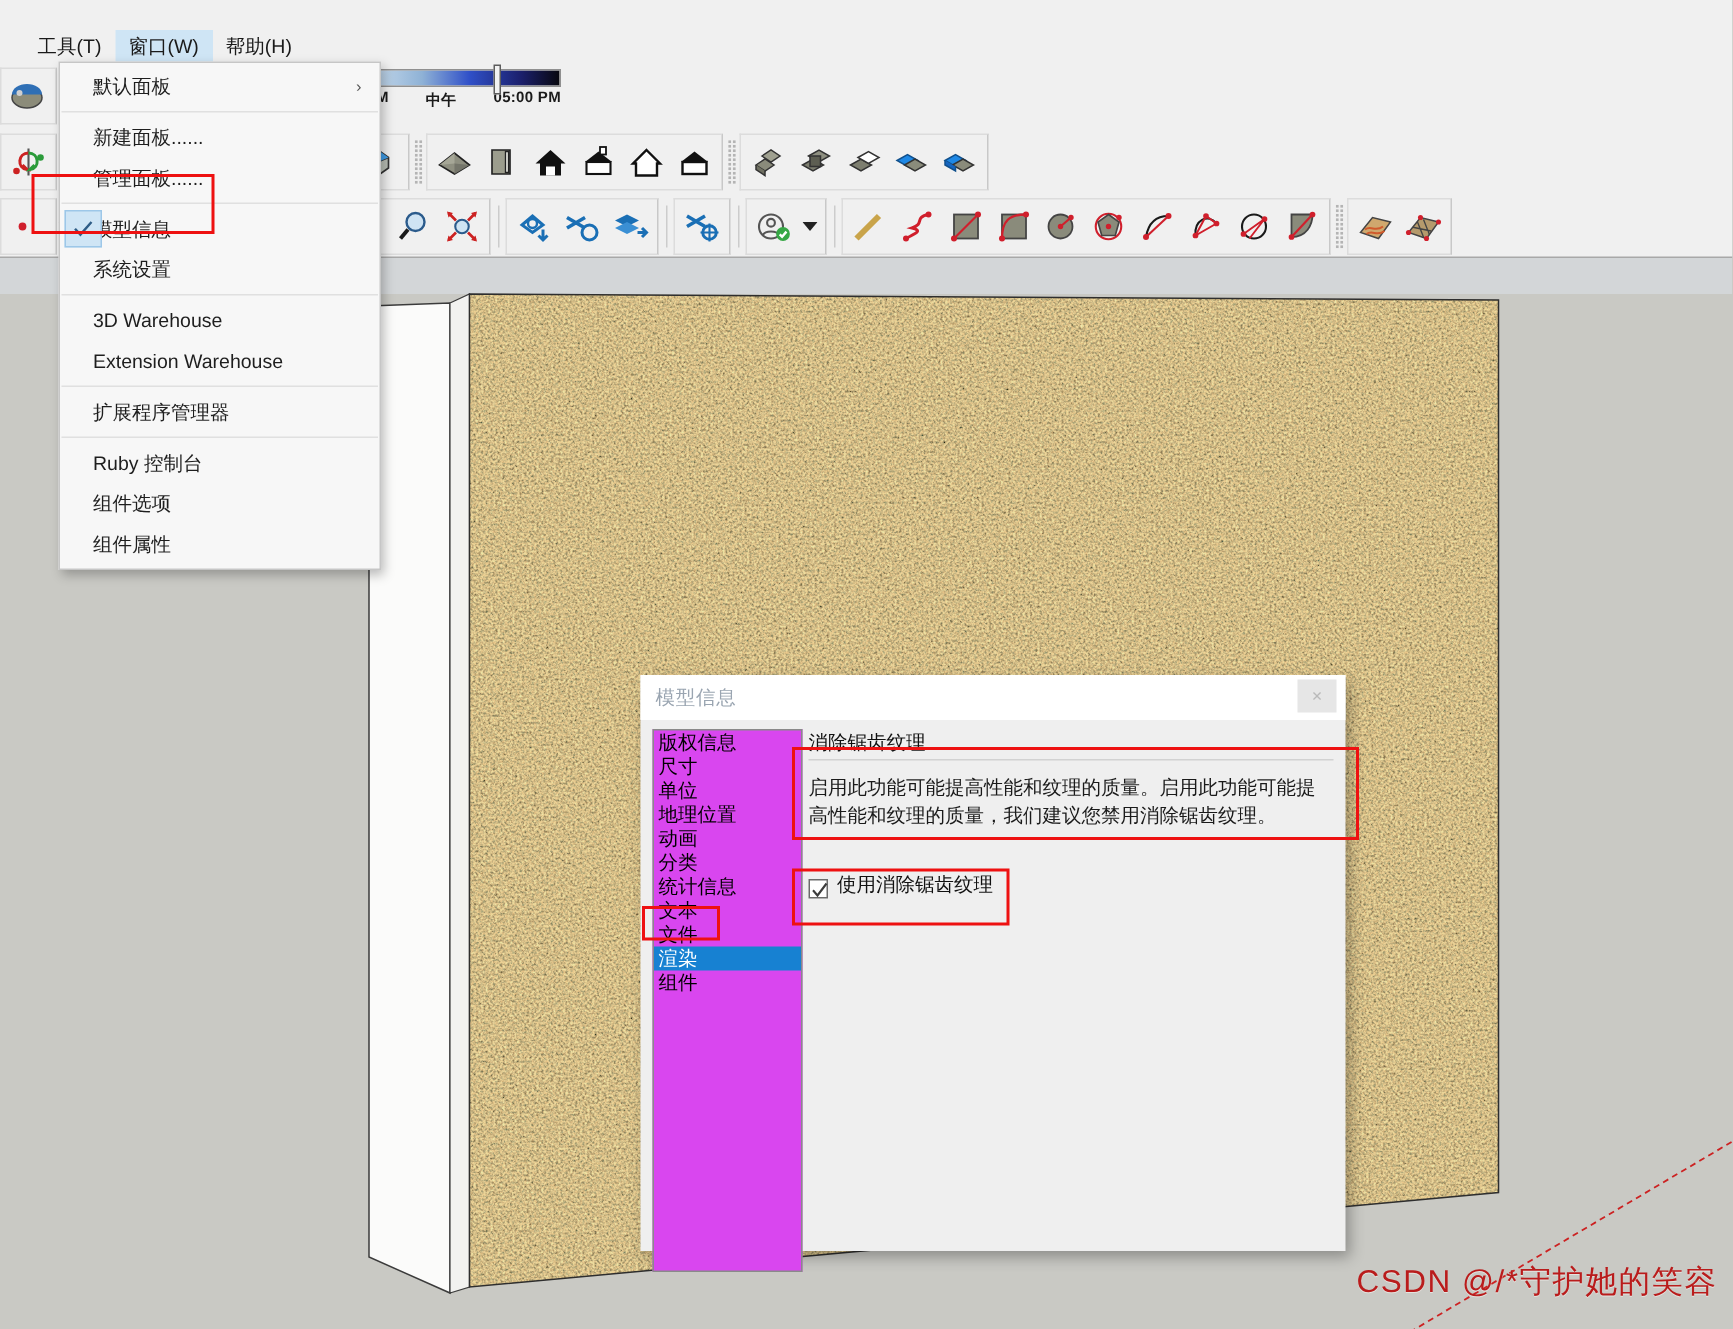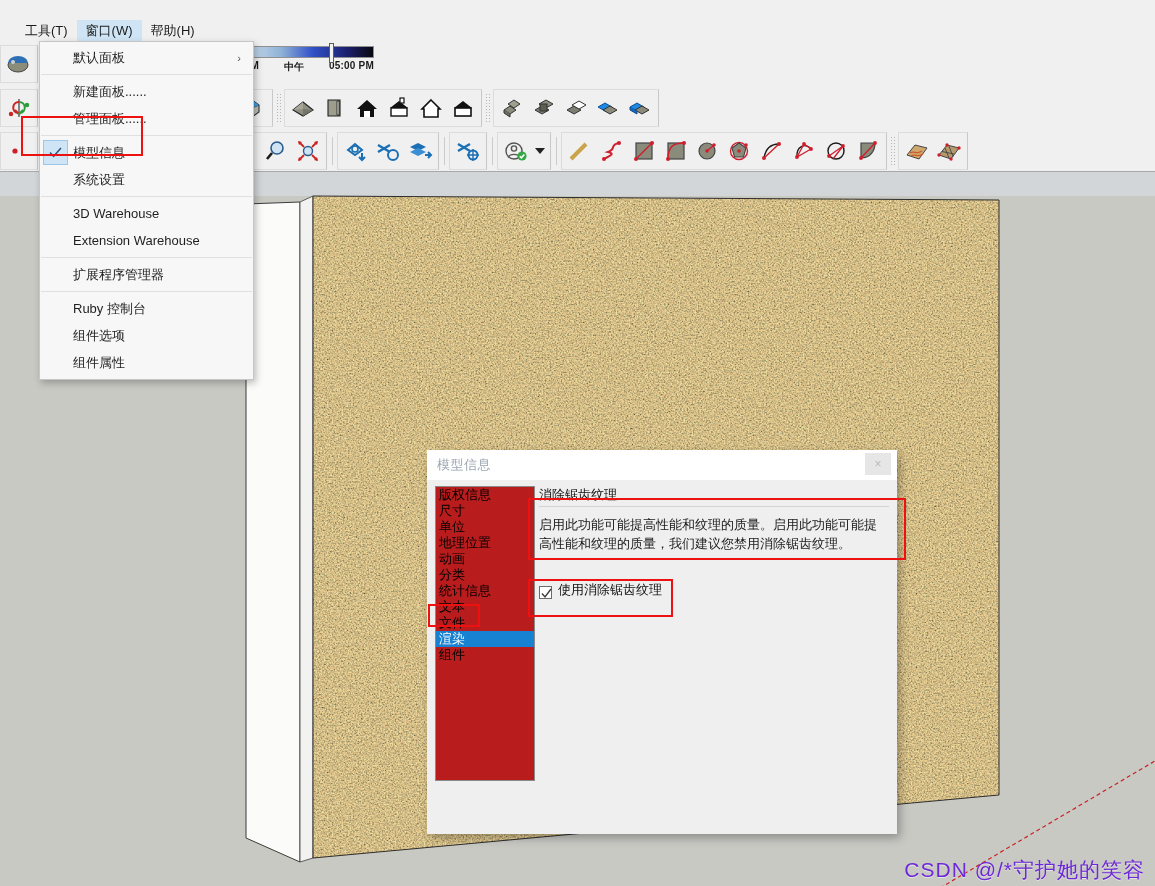--- a/index.html
+++ b/index.html
@@ -98,41 +98,41 @@
   }
   .sky-strip {
     position: absolute; top: 0; left: 0; width: 1155px; height: 24px;
     background: #d3d6d8;
   }
   
   .face-left {
     position: absolute; left: 0; top: 0; width: 1155px; height: 714px;
   }
   .watermark {
-    position: absolute; right: 10px; bottom: 2px;
-    font-size: 21px; color: #6d28d9;
+    position: absolute; right: 10px; bottom: 18px;
+    font-size: 21px; color: #b91c1c;
     text-shadow: 0 1px 0 #e4e4e0;
     letter-spacing: 1px; white-space: nowrap;
     font-family: "Liberation Sans", sans-serif;
     margin-left: 16px;
   }
 
   
   .dropdown {
     position: absolute; left: 39px; top: 41px; width: 215px;
     background: #f7f7f7;
     border: 1px solid #c6c6c6;
     box-shadow: 2px 3px 7px rgba(0,0,0,.26);
     padding: 2px 0 3px 0;
     z-index: 40;
     font-size: 13px; color: #1e1e1e;
   }
   .dd-item {
     position: relative; height: 27px; display: flex; align-items: center;
-    padding-left: 33px; padding-right: 12px; cursor: default;
+    padding-left: 22px; padding-right: 12px; cursor: default;
     white-space: nowrap;
   }
   .dd-item .chev { position: absolute; right: 12px; font-size: 11px; color: #555; }
   .dd-sep { height: 1px; background: #e0e0e0; margin: 3px 1px; }
   .dd-check {
     position: absolute; left: 3px; top: 1px;
     width: 25px; height: 25px; background: #cfe5f5; border: 1px solid #9dc7e8;
     display: flex; align-items: center; justify-content: center;
   }
   .dd-check svg { display:block; }
@@ -151,22 +151,22 @@
   .dlg-title {
     font-size: 13px; color: #9aa5b1; padding-left: 10px; letter-spacing: .5px;
   }
   .dlg-close {
     position: absolute; right: 6px; top: 3px; width: 26px; height: 22px;
     background: #e6e6e6; color: #b9b9b9; font-size: 12px;
     display: flex; align-items: center; justify-content: center;
   }
   .dlg-body { position: absolute; top: 30px; left: 0; right: 0; bottom: 0; }
   .dlg-list {
-    position: absolute; left: 8px; top: 6px; width: 100px; height: 295px;
-    background: #b91c1c; border: 1px solid #8a8a8a;
+    position: absolute; left: 8px; top: 6px; width: 100px; height: 362px;
+    background: #d946ef; border: 1px solid #8a8a8a;
     overflow: hidden;
   }
   .li {
     font-size: 13px; color: #000; height: 16px; line-height: 16px;
     padding-left: 3px; white-space: nowrap;
   }
   .li.sel { background: #1781d2; color: #ffffff; }
   .dlg-pane {
     position: absolute; left: 112px; top: 6px; right: 8px; bottom: 8px;
   }

